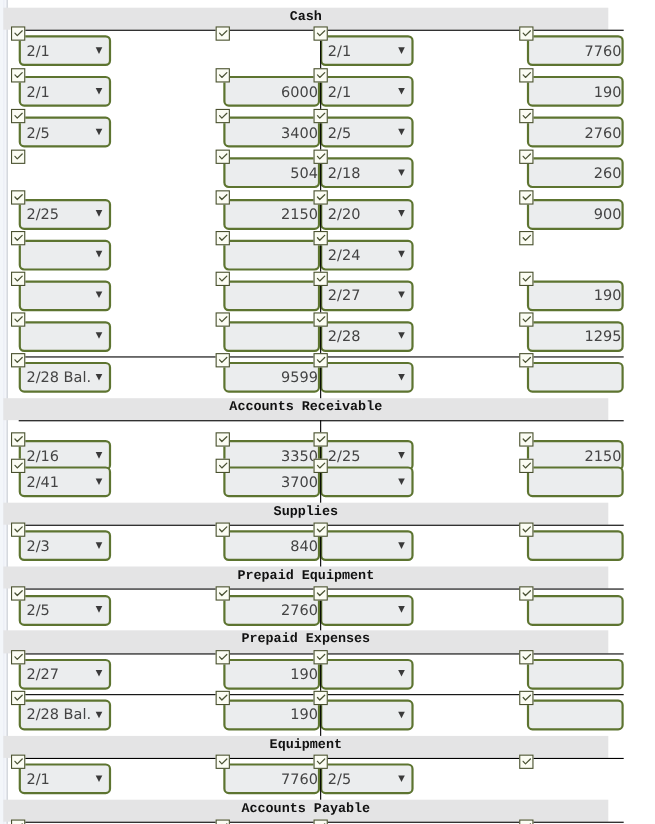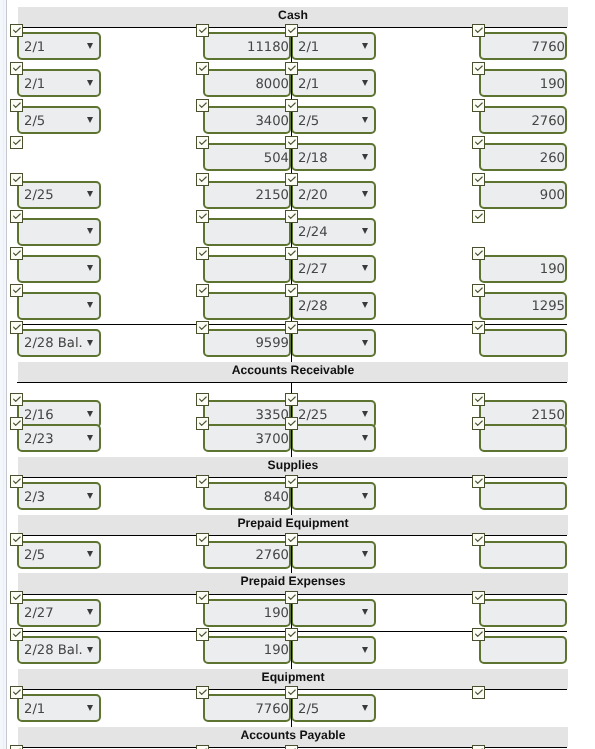--- a/index.html
+++ b/index.html
@@ -7,22 +7,22 @@
   body{width:595px;height:749px;overflow:hidden;font-family:"Liberation Sans",sans-serif;}
   .page{position:relative;width:595px;height:749px;overflow:hidden;background:#fff;}
 
   .gutter{position:absolute;top:0;height:749px;}
   .g1{left:0px;width:6px;background:#f3f6fa;}
   .g2{left:2.5px;width:1px;background:#eaeef5;}
   .g3{left:6px;width:1px;background:#c4c9d1;}
 
   .acct{position:absolute;left:0;width:595px;}
   .trow{position:absolute;left:0;width:595px;height:37.1px;}
-  .hdr{position:absolute;left:18px;width:550px;height:20.3px;background:#e4e4e5;
-       font-family:Liberation Sans, sans-serif;font-size:12.2px;font-weight:bold;color:#111;text-align:center;
+  .hdr{position:absolute;left:3px;width:550px;height:20.3px;background:#e4e4e5;
+       font-family:Liberation Mono, monospace;font-size:12.2px;font-weight:bold;color:#111;text-align:center;
        line-height:16.4px;letter-spacing:0;}
   .hline{position:absolute;left:17px;width:550px;height:1px;background:#000;}
   .vline{position:absolute;left:291px;width:1px;background:#000;z-index:4;}
 
   .fld{position:absolute;top:4.3px;box-sizing:border-box;height:28px;border:2px solid #5d7430;
        border-radius:5px;background:#ebedee;}
   .c-dd{left:17px;width:84px;}
   .c-da{left:203px;width:88px;}
   .c-cd{left:291px;width:85px;}
   .c-ca{left:479px;width:88px;}
@@ -58,23 +58,20 @@
           </span>
           <div class="fld sel c-dd">
             <span class="txt">2/1</span>
             <span class="arw"></span>
           </div>
           <span class="chk k-da">
             <svg width="11" height="11" viewBox="0 0 11 11">
               <path d="M2.6 5.1 L4.7 7.4 L9.2 3.0" fill="none" stroke="#4c5436" stroke-width="1.15" stroke-linecap="round" stroke-linejoin="round"></path>
             </svg>
           </span>
-          <div class="fld amt c-da">
-            <span class="txt">11180</span>
-          </div>
           <span class="chk k-cd">
             <svg width="11" height="11" viewBox="0 0 11 11">
               <path d="M2.6 5.1 L4.7 7.4 L9.2 3.0" fill="none" stroke="#4c5436" stroke-width="1.15" stroke-linecap="round" stroke-linejoin="round"></path>
             </svg>
           </span>
           <div class="fld sel c-cd">
             <span class="txt">2/1</span>
             <span class="arw"></span>
           </div>
           <span class="chk k-ca">
@@ -95,21 +92,21 @@
           <div class="fld sel c-dd">
             <span class="txt">2/1</span>
             <span class="arw"></span>
           </div>
           <span class="chk k-da">
             <svg width="11" height="11" viewBox="0 0 11 11">
               <path d="M2.6 5.1 L4.7 7.4 L9.2 3.0" fill="none" stroke="#4c5436" stroke-width="1.15" stroke-linecap="round" stroke-linejoin="round"></path>
             </svg>
           </span>
           <div class="fld amt c-da">
-            <span class="txt">8000</span>
+            <span class="txt">6000</span>
           </div>
           <span class="chk k-cd">
             <svg width="11" height="11" viewBox="0 0 11 11">
               <path d="M2.6 5.1 L4.7 7.4 L9.2 3.0" fill="none" stroke="#4c5436" stroke-width="1.15" stroke-linecap="round" stroke-linejoin="round"></path>
             </svg>
           </span>
           <div class="fld sel c-cd">
             <span class="txt">2/1</span>
             <span class="arw"></span>
           </div>
@@ -409,21 +406,21 @@
             <span class="txt">2150</span>
           </div>
         </div>
         <div class="trow" style="top:65px">
           <span class="chk k-dd">
             <svg width="11" height="11" viewBox="0 0 11 11">
               <path d="M2.6 5.1 L4.7 7.4 L9.2 3.0" fill="none" stroke="#4c5436" stroke-width="1.15" stroke-linecap="round" stroke-linejoin="round"></path>
             </svg>
           </span>
           <div class="fld sel c-dd">
-            <span class="txt">2/23</span>
+            <span class="txt">2/41</span>
             <span class="arw"></span>
           </div>
           <span class="chk k-da">
             <svg width="11" height="11" viewBox="0 0 11 11">
               <path d="M2.6 5.1 L4.7 7.4 L9.2 3.0" fill="none" stroke="#4c5436" stroke-width="1.15" stroke-linecap="round" stroke-linejoin="round"></path>
             </svg>
           </span>
           <div class="fld amt c-da">
             <span class="txt">3700</span>
           </div>

